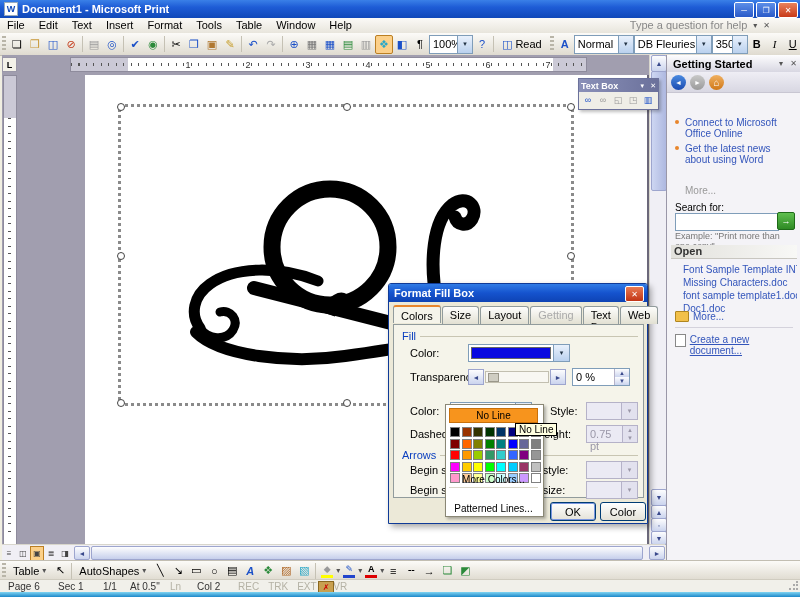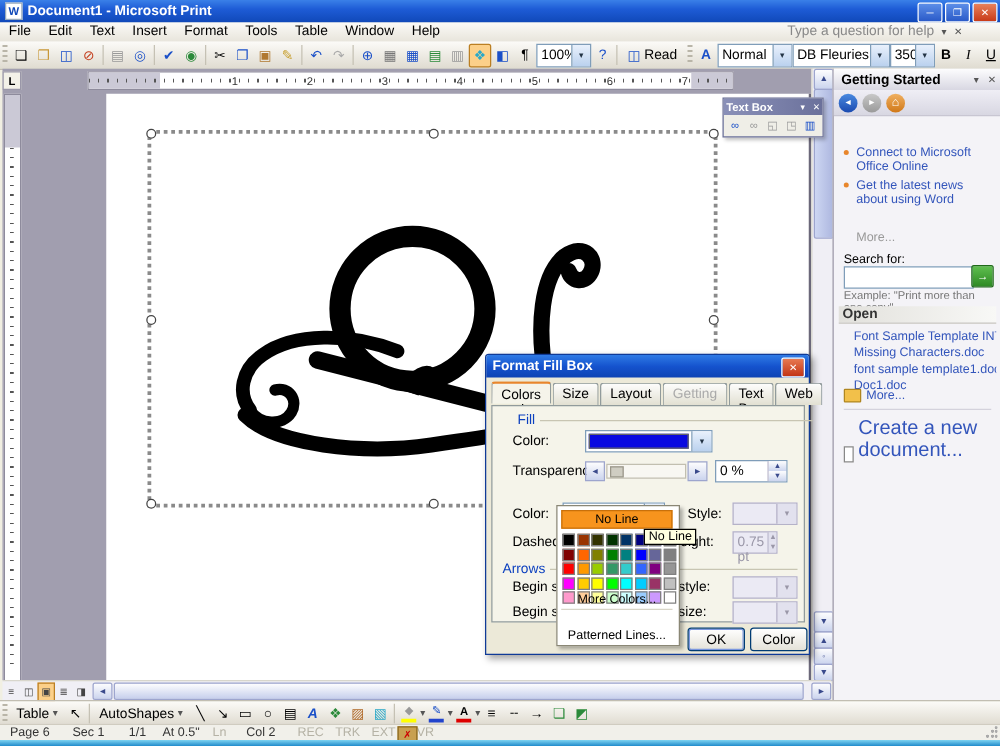--- a/index.html
+++ b/index.html
@@ -87,21 +87,21 @@
     border:1px solid #1E6A18;border-radius:2px;color:#fff;font-size:9px;display:flex;align-items:center;justify-content:center;}
   .tp-example{position:absolute;left:8px;top:176px;width:122px;color:#777;font-size:9px;}
   .tp-sechead{position:absolute;left:4px;top:190px;width:126px;height:14px;
     background:linear-gradient(90deg,#E2E1DC,#F8F8F6);border-bottom:1px solid #C8C6C0;
     font-weight:bold;font-size:11px;color:#333;padding-left:3px;box-sizing:border-box;}
   .tp-files{position:absolute;left:16px;top:208px;width:114px;}
   .tp-file{color:#3355BB;font-size:10px;padding:1px 0;white-space:nowrap;overflow:hidden;}
   .tp-openmore{position:absolute;left:8px;top:256px;display:flex;align-items:center;gap:4px;color:#3355BB;font-size:10px;}
   .folder{width:12px;height:9px;background:#F2C04A;border:1px solid #B08620;border-radius:1px;}
   .tp-divider{position:absolute;left:8px;top:272px;width:118px;height:1px;background:#D4D2DC;}
-  .tp-create{position:absolute;left:8px;top:279px;display:flex;align-items:flex-end;gap:4px;color:#3355BB;font-size:16px;}
+  .tp-create{position:absolute;left:8px;top:279px;display:flex;align-items:flex-start;gap:4px;color:#3355BB;font-size:10px;text-decoration:underline;}
   .pageicon{width:9px;height:11px;background:#fff;border:1px solid #888;}
   
   .fl-toolbar{position:absolute;left:578px;top:78px;width:79px;height:30px;z-index:40;
     border:1px solid #6B719B;background:#EFEEE7;box-shadow:2px 2px 3px rgba(0,0,0,.25);}
   .fl-title{height:13px;background:linear-gradient(90deg,#8A90B8,#6B719B);color:#fff;font-size:9px;font-weight:bold;
     display:flex;align-items:center;padding:0 2px;}
   .fl-body{height:16px;display:flex;align-items:center;gap:1px;padding-left:2px;}
   .fl-icon{width:14px;height:14px;font-size:9px;display:flex;align-items:center;justify-content:center;}
   
   .dialog{position:absolute;left:388px;top:283px;width:258px;height:239px;z-index:50;
@@ -397,21 +397,21 @@
     </div>
     <div class="tabs" data-name="dialog-tabs">
       <span class="tab active" data-name="tab-colors-and-lines">Colors and Lines</span>
       <span class="tab" data-name="tab-size">Size</span>
       <span class="tab" data-name="tab-layout">Layout</span>
       <span class="tab disabled" data-name="tab-picture">Getting</span>
       <span class="tab" data-name="tab-text-box">Text Box</span>
       <span class="tab" data-name="tab-web">Web</span>
     </div>
     <div class="panel" data-name="dialog-panel">
-      <span class="ghead" style="left:20px;top:5px" data-name="fill-group-label">Fill</span>
+      <span class="ghead" style="left:8px;top:5px" data-name="fill-group-label">Fill</span>
       <span class="dlbl" style="left:16px;top:22px" data-name="fill-color-label">Color:</span>
       <span class="dcombo" style="left:74px;top:19px;width:102px" data-name="fill-color-select">
         <span class="swatch" style="border: 1px solid rgb(102, 102, 102); background: rgb(9, 9, 224);" data-name="fill-color-swatch"></span>
         <span class="drop" data-name="chevron-down-icon">▾</span>
       </span>
       <span class="dlbl" style="left:16px;top:46px" data-name="transparency-label">Transparency:</span>
       <span class="slider" style="left:74px;top:44px" data-name="transparency-slider">
         <span class="sl-btn" data-name="slider-left-button">◄</span>
         <span class="sl-track" data-name="slider-track">
             <span class="sl-thumb" data-name="slider-thumb"></span>
@@ -430,21 +430,21 @@
         <span class="val" data-name="line-color-value">No Line</span>
         <span class="drop" data-name="chevron-down-icon">▾</span>
       </span>
       <span class="dlbl" style="left:156px;top:80px" data-name="line-style-label">Style:</span>
       <span class="dcombo disabled" style="left:192px;top:77px;width:52px" data-name="line-style-select">
         <span class="val"></span>
         <span class="drop" data-name="chevron-down-icon">▾</span>
       </span>
       <span class="dlbl" style="left:16px;top:103px" data-name="dashed-label">Dashed:</span>
       <span class="dlbl" style="left:140px;top:103px" data-name="weight-label">Weight:</span>
-      <span class="spin disabled" style="left:192px;top:100px;width:36px" data-name="weight-spinner">
+      <span class="spin disabled" style="left:192px;top:100px;width:52px" data-name="weight-spinner">
         <span class="val" data-name="weight-value">0.75 pt</span>
         <span class="arrows">
             <i data-name="spin-up-icon">▲</i>
             <i data-name="spin-down-icon">▼</i>
           </span>
       </span>
       <span class="ghead" style="left:8px;top:124px" data-name="arrows-group-label">Arrows</span>
       <span class="dlbl" style="left:16px;top:139px" data-name="begin-style-label">Begin style:</span>
       <span class="dlbl" style="left:126px;top:139px" data-name="end-style-label">End style:</span>
       <span class="dcombo disabled" style="left:192px;top:136px;width:52px" data-name="end-style-select">

